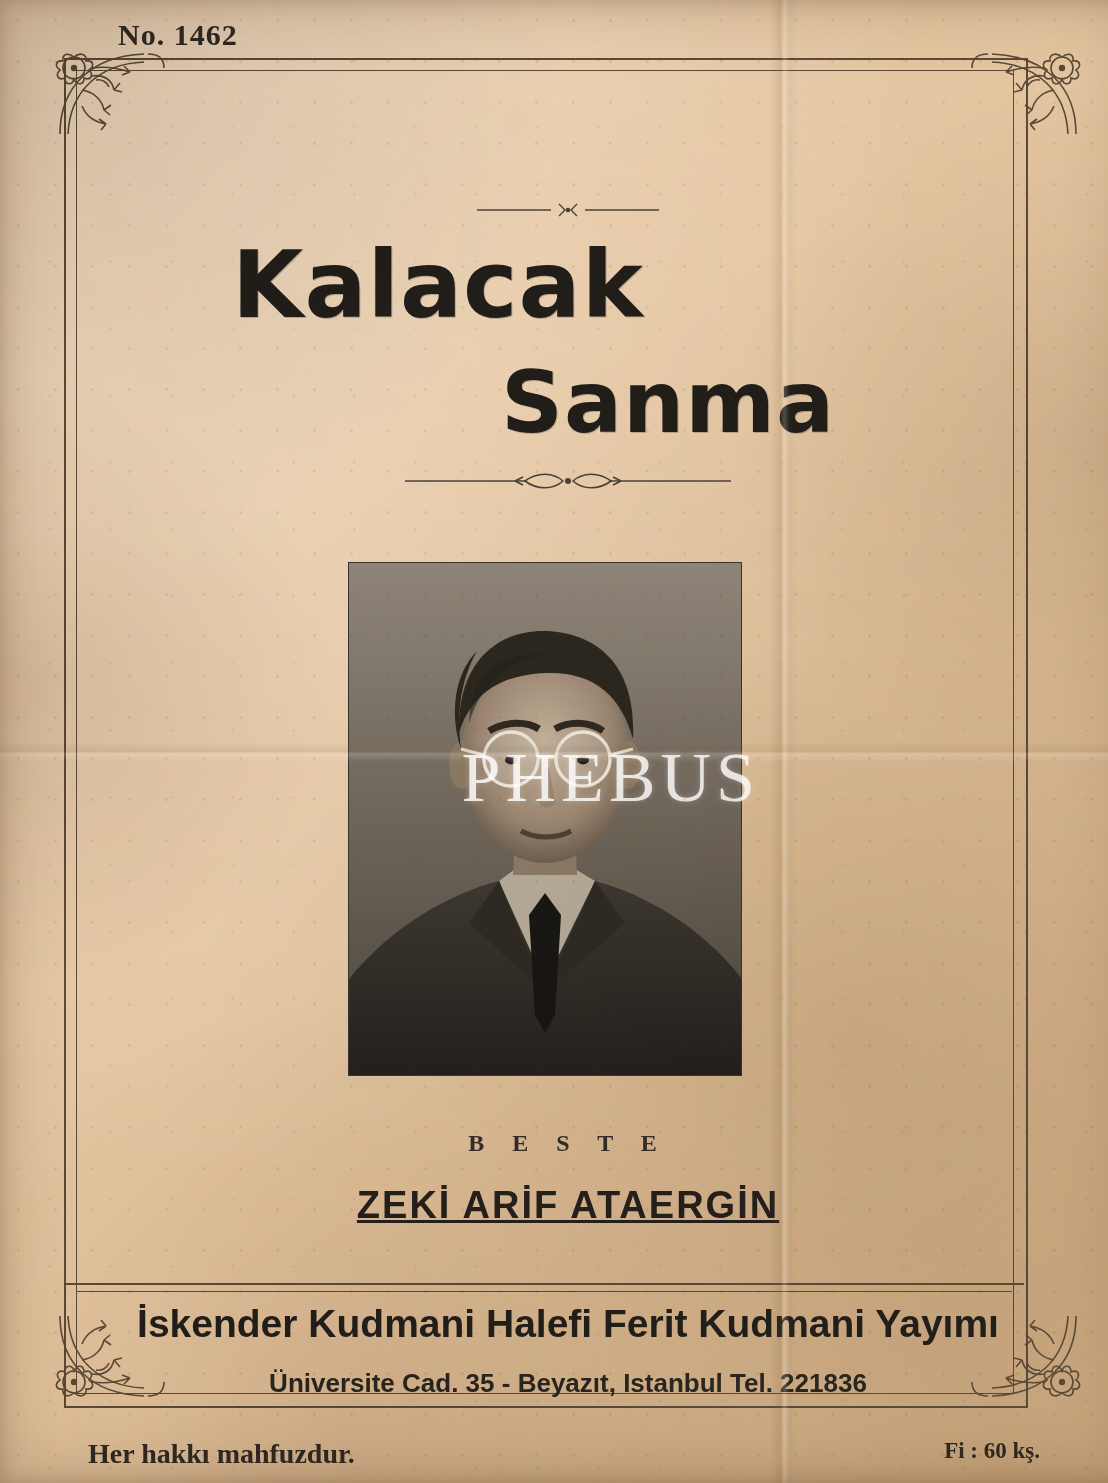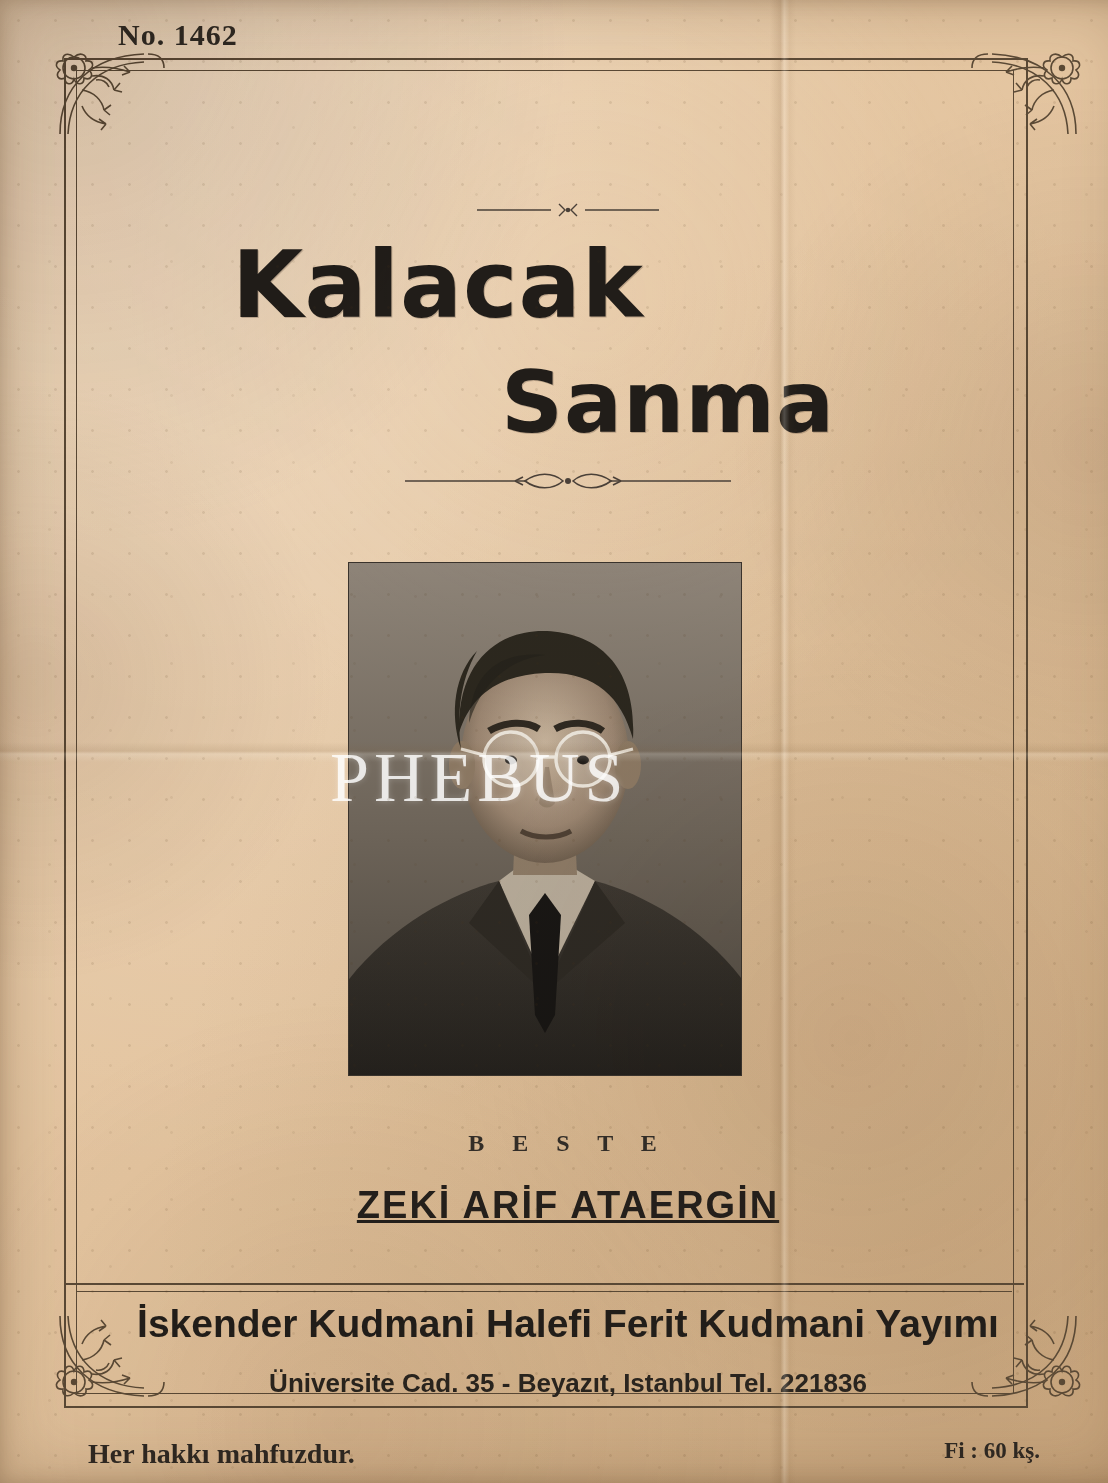--- a/index.html
+++ b/index.html
@@ -210,21 +210,21 @@
       radial-gradient(ellipse 60% 42% at 50% 24%, #9c8f82 0%, #6d6458 55%, #4b443b 100%),
       linear-gradient(180deg, #7b7265 0%, #5c544a 60%, #3f3a33 100%);
   }
   .portrait svg { position: absolute; inset: 0; width: 100%; height: 100%; }
   
   .watermark-outer {
     position: absolute;
     left: 330px;
     width: 430px;
     top: 738px;
-    text-align: left;
+    text-align: right;
     font-family: "Liberation Serif", serif;
     font-size: 70px;
     letter-spacing: 5px;
     color: rgba(255,255,255,0.82);
     text-shadow: 0 0 6px rgba(255,255,255,0.25);
     pointer-events: none;
   }
 
   
   .beste {

